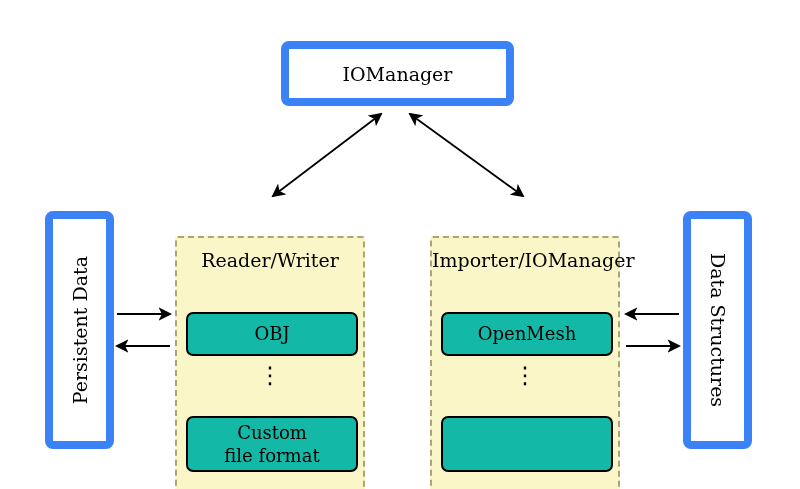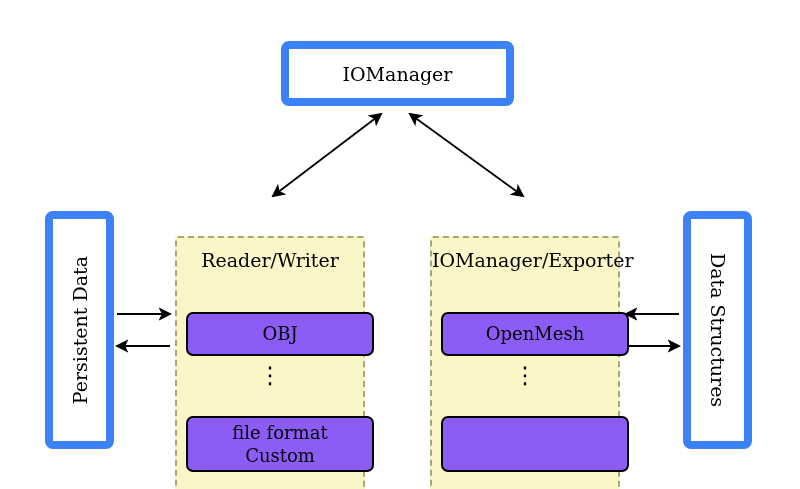--- a/index.html
+++ b/index.html
@@ -30,22 +30,22 @@
     margin-top: 36px;
   }
   #reader-writer    { left: 175px; }
   #importer-exporter{ left: 430px; }
   .group-title {
     position: absolute; top: 11px; left: 0; width: 100%;
     text-align: center; font-size: 19px;
   }
 
   .inner-node {
-    position: absolute; left: 9px; width: 188px;
-    background: #8b5cf6; border: 2px solid #000; border-radius: 7px;
+    position: absolute; left: 9px; width: 172px;
+    background: #14b8a6; border: 2px solid #000; border-radius: 7px;
     display: flex; flex-direction: column; align-items: center; justify-content: center;
     box-sizing: border-box; font-size: 18px; line-height: 1.3; text-align: center;
   }
   .inner-top    { top: 74px;  height: 44px; }
   .inner-bottom { top: 178px; height: 56px; }
   .dots {
     position: absolute; top: 126px; left: 0; width: 100%;
     text-align: center; font-size: 23px; line-height: 1;
   }
 
@@ -81,26 +81,26 @@
   <span class="vtext-down">Data Structures</span>
 </div>
 
 <div class="group" id="reader-writer">
   <div class="group-title">Reader/Writer</div>
   <div class="inner-node inner-top">
     <span>OBJ</span>
   </div>
   <div class="dots">⋮</div>
   <div class="inner-node inner-bottom">
+    <span>Custom</span>
     <span>file format</span>
-    <span>Custom</span>
   </div>
 </div>
 
 <div class="group" id="importer-exporter">
-  <div class="group-title">IOManager/Exporter</div>
+  <div class="group-title">Importer/IOManager</div>
   <div class="inner-node inner-top">
     <span>OpenMesh</span>
   </div>
   <div class="dots">⋮</div>
   <div class="inner-node inner-bottom">
   </div>
 </div>
 
 </body></html>

